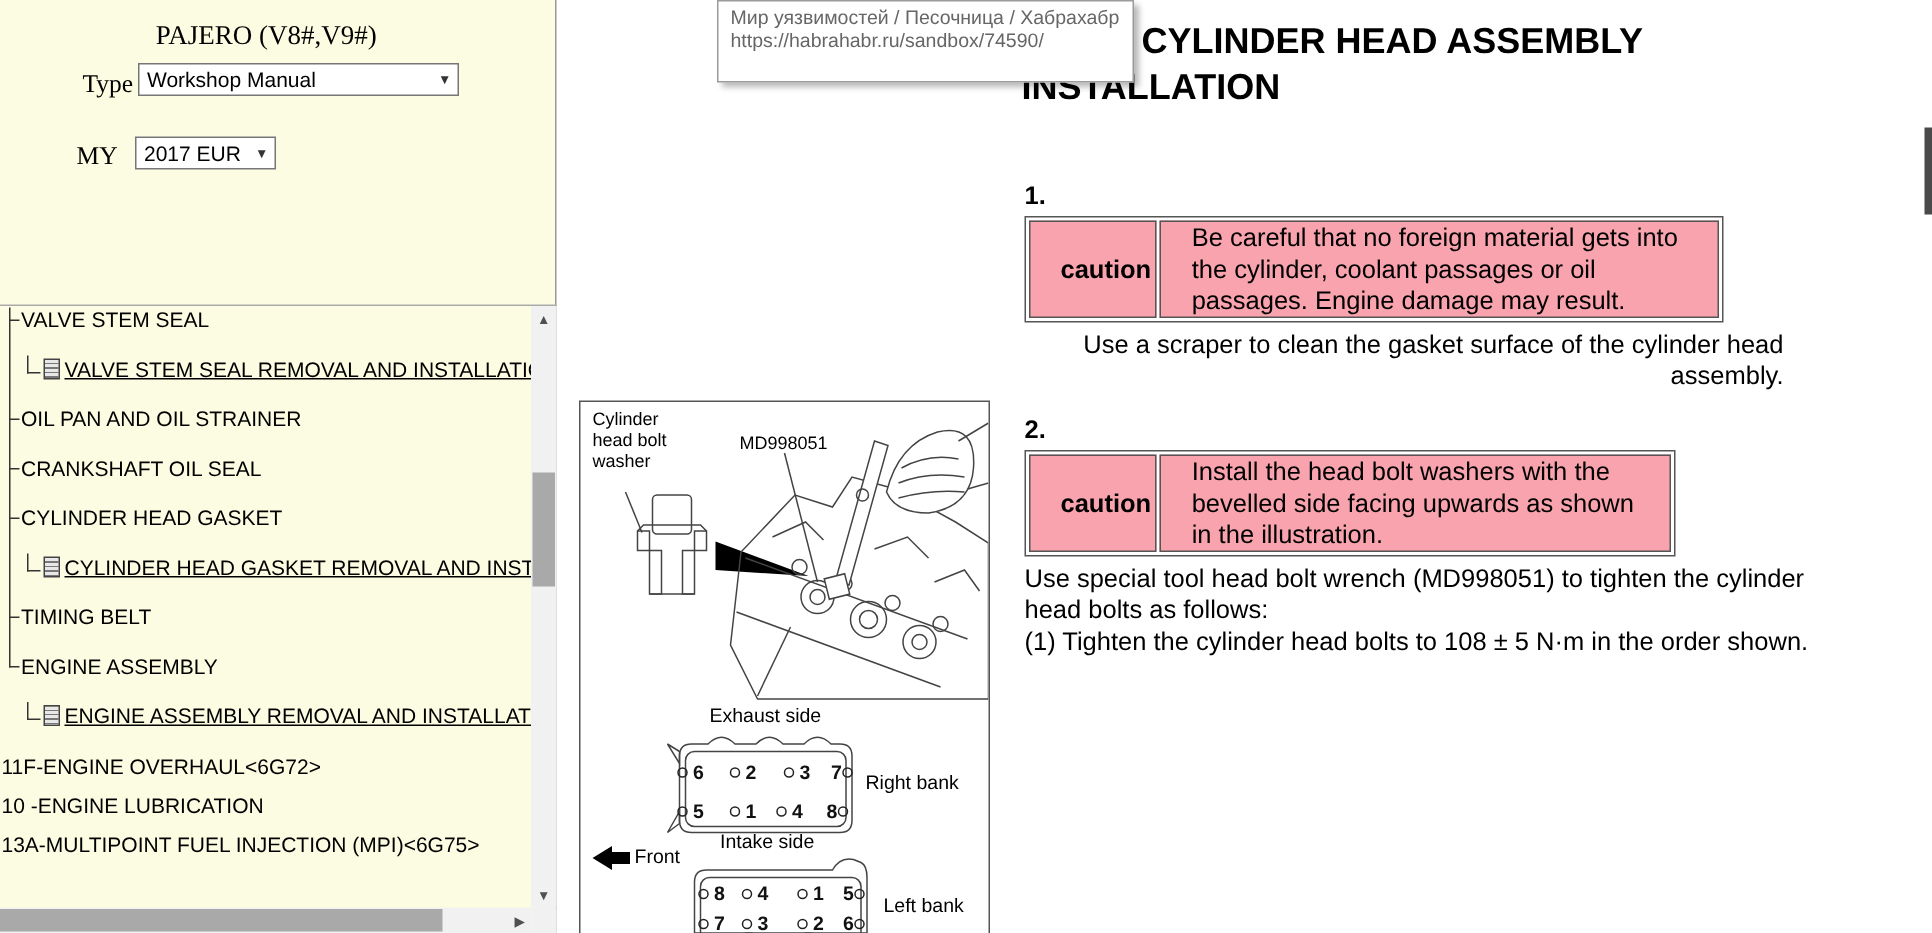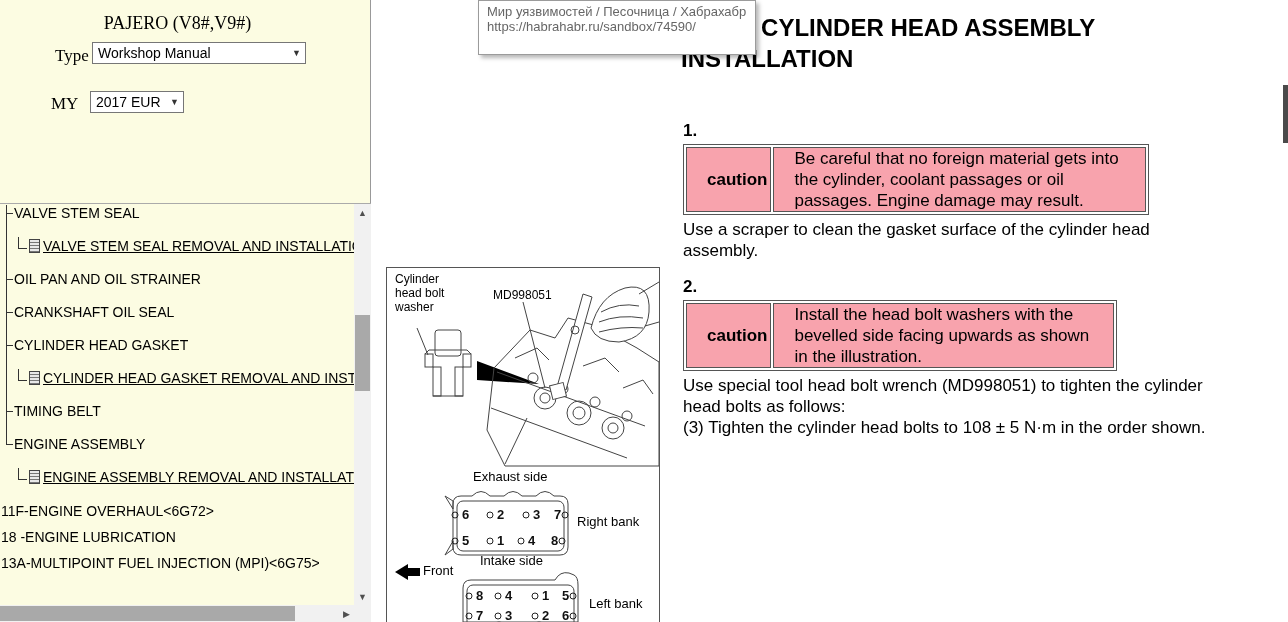--- a/index.html
+++ b/index.html
@@ -54,21 +54,21 @@
   
   .heading{position:absolute;left:681px;top:12px;width:478px;font-size:24px;line-height:31px;font-weight:700;z-index:1;}
   .flow{position:absolute;left:681px;top:120px;width:562px;font-size:17px;line-height:21px;}
   .stepnum{font-weight:700;margin:0 0 3px 2px;}
   table.caution{border-collapse:separate;border-spacing:2px;border:1px solid #555;margin:0 0 4px 2px;}
   table.caution td{border:1px solid #555;background:var(--pink);padding-left:20px;}
   td.cap{width:64px;text-align:center;font-weight:700;padding:0 3px;}
   td.ctext{padding:0 6px;}
   .t1{width:466px;} .t2{width:434px;}
   .para{margin:2px 0 6px 2px;}
-  .p-scraper{width:506px;}
+  .p-scraper{width:506px;text-align:right;}
   .p-wrench{width:548px;margin-bottom:0;}
   .p-line{white-space:nowrap;margin:0 0 0 2px;}
   .step2-gap{height:9px;}
   
   .illus{position:absolute;left:386px;top:267px;width:274px;height:356px;border:1px solid #555;background:#fff;overflow:hidden;}
   .illus svg{position:absolute;left:0;top:0;}
   .il-label{position:absolute;font-size:12px;line-height:14px;}
   .washer-label{left:8px;top:4px;width:62px;}
   .tool-label{left:106px;top:20px;}
   .lbl13{font-size:13px;}
@@ -139,21 +139,21 @@
         </div>
         <div class="tree-row doc" style="top: 264px;">
           <span class="elbow"></span>
           <span class="doc-icon"></span>
           <a>ENGINE ASSEMBLY REMOVAL AND INSTALLATION</a>
         </div>
         <div class="tree-row chapter" style="top: 298px;">
           <span>11F-ENGINE OVERHAUL&lt;6G72&gt;</span>
         </div>
         <div class="tree-row chapter" style="top: 324px;">
-          <span>18 -ENGINE LUBRICATION</span>
+          <span>10 -ENGINE LUBRICATION</span>
         </div>
         <div class="tree-row chapter" style="top: 350px;">
           <span>13A-MULTIPOINT FUEL INJECTION (MPI)&lt;6G75&gt;</span>
         </div>
         <div class="tree-row chapter" style="top: 376px; margin-top: 36px;">
           <span>13B-DIESEL FUEL&lt;4M4&gt;</span>
         </div>
       </div>
   </div>
 
@@ -192,21 +192,21 @@
   <div class="stepnum">2.</div>
   <table class="caution t2">
     <tbody>
         <tr>
       <td class="cap">caution</td>
       <td class="ctext">Install the head bolt washers with the bevelled side facing upwards as shown in the illustration.</td>
     </tr>
   </tbody>
     </table>
   <div class="para p-wrench">Use special tool head bolt wrench (MD998051) to tighten the cylinder head bolts as follows:</div>
-  <div class="p-line">(3) Tighten the cylinder head bolts to 108 ± 5 N·m in the order shown.</div>
+  <div class="p-line">(1) Tighten the cylinder head bolts to 108 ± 5 N·m in the order shown.</div>
 </div>
 
 <div class="illus">
   <svg width="272" height="354" viewBox="0 0 272 354">
     <g stroke="#444" fill="none" stroke-width="1">
 
       <line x1="30" y1="60" x2="41" y2="87"></line>
       <line x1="136" y1="34" x2="158" y2="120"></line>
 
       <rect x="48" y="62" width="26" height="26" rx="3"></rect>

